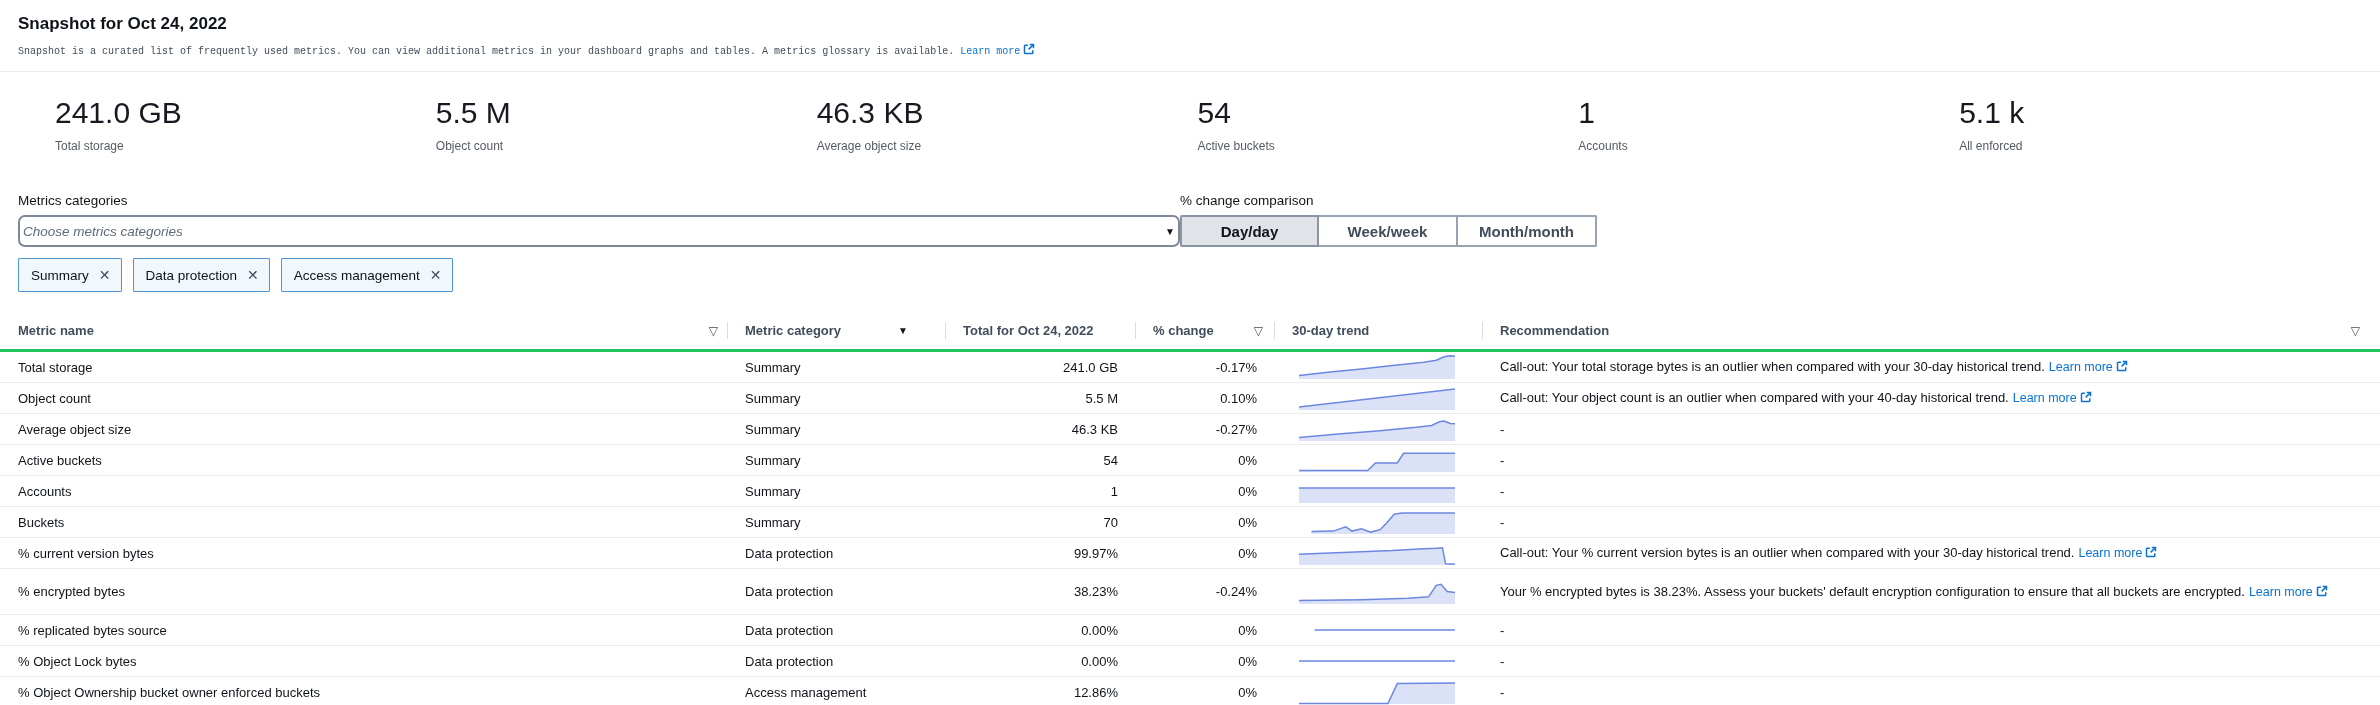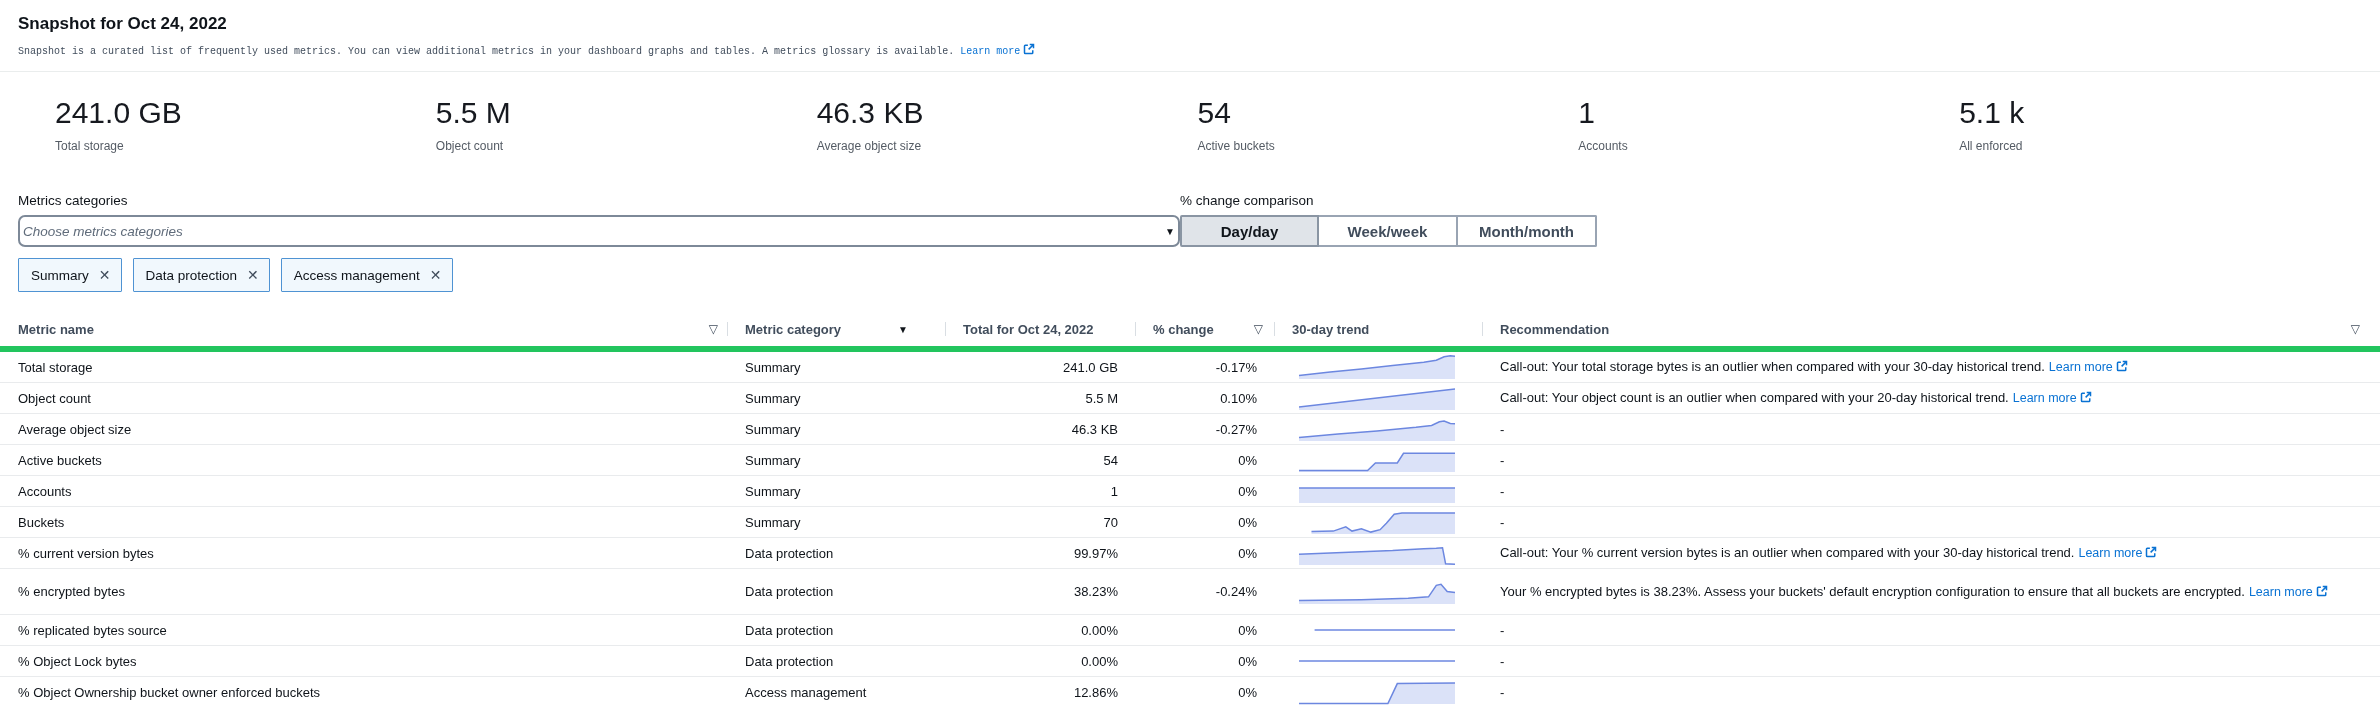--- a/index.html
+++ b/index.html
@@ -38,21 +38,21 @@
   .seg-btn.selected { background: #e0e4e9; color: #0f141a; border-color: #8a95a3; }
   
   .tags { display: flex; gap: 11px; padding: 11px 24px 0 18px; }
   .tag { display: inline-flex; align-items: center; gap: 10px; height: 34px;
          border: 1px solid #4f93d3; background: #f1f8fd; border-radius: 1px;
          padding: 0 10px 0 12px; font-size: 13.5px; color: #0f141a; }
   .tag-x { color: #414d5c; font-size: 14px; line-height: 1; cursor: pointer; }
   
   .table { margin-top: 20px; }
   .grid-cols { display: grid; grid-template-columns: 728px 218px 190px 139px 208px 1fr; }
-  .thead { height: 40px; align-items: center; border-bottom: 6px solid #22c55e; }
+  .thead { height: 40px; align-items: center; border-bottom: 3px solid #22c55e; }
   .th { display: flex; align-items: center; font-weight: 700; font-size: 13px; color: #414d5c;
         padding: 0 10px 0 17px; position: relative; height: 100%; cursor: pointer; }
   .th:first-child { padding-left: 18px; }
   .th:not(:last-child)::after { content: ''; position: absolute; right: 0; top: 10px; bottom: 10px;
         width: 1px; background: #d9dee3; }
   .th .filter-ic { margin-left: auto; color: #414d5c; font-size: 12px; font-weight: 400; }
   .th .sort-ic { margin-left: auto; margin-right: 28px; color: #0f141a; font-size: 10px; }
   .th.h-change .filter-ic { margin-right: 2px; }
   .th.h-rec .filter-ic { margin-right: 10px; }
   .tr { height: 31px; align-items: center; border-bottom: 1px solid #e9ebed; }
@@ -182,21 +182,21 @@
         </div>
         <div class="tr grid-cols">
           <div class="td c-name">Object count</div>
           <div class="td c-cat">Summary</div>
           <div class="td num c-total">5.5 M</div>
           <div class="td num c-change">0.10%</div>
           <div class="td c-trend"><svg width="158" height="26" viewBox="0 0 158 26">
               <path d="M1.0 22.1 L157.0 3.9 L157.0 25 L1.0 25 Z" fill="#dbe2f8" stroke="none"></path>
               <path d="M1.0 22.1 L157.0 3.9" fill="none" stroke="#6c87e0" stroke-width="1.5"></path>
             </svg></div>
-          <div class="td c-rec"><span>Call-out: Your object count is an outlier when compared with your 20-day historical trend.</span><a class="link"><span>Learn more</span><svg width="12" height="12" viewBox="0 0 16 16">
+          <div class="td c-rec"><span>Call-out: Your object count is an outlier when compared with your 40-day historical trend.</span><a class="link"><span>Learn more</span><svg width="12" height="12" viewBox="0 0 16 16">
                 <path d="M13 9.5V13a1 1 0 0 1-1 1H3a1 1 0 0 1-1-1V4a1 1 0 0 1 1-1h3.5" fill="none" stroke="#0972d3" stroke-width="2"></path>
                 <path d="M9 2h5v5M14 2L7.5 8.5" fill="none" stroke="#0972d3" stroke-width="2"></path>
               </svg></a></div>
         </div>
         <div class="tr grid-cols">
           <div class="td c-name">Average object size</div>
           <div class="td c-cat">Summary</div>
           <div class="td num c-total">46.3 KB</div>
           <div class="td num c-change">-0.27%</div>
           <div class="td c-trend"><svg width="158" height="26" viewBox="0 0 158 26">

